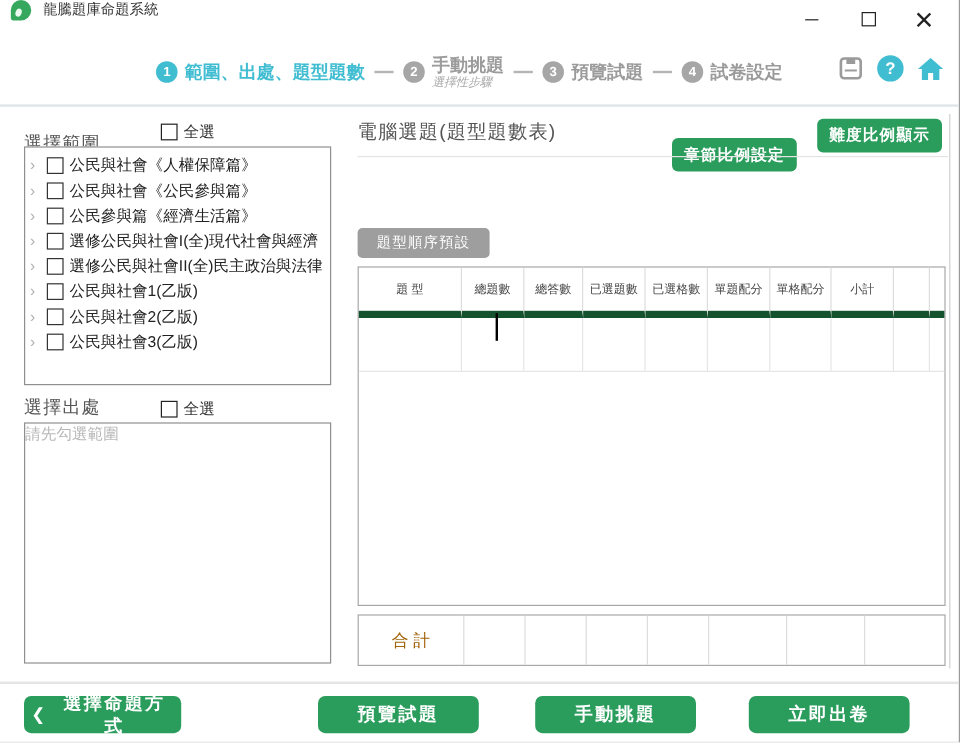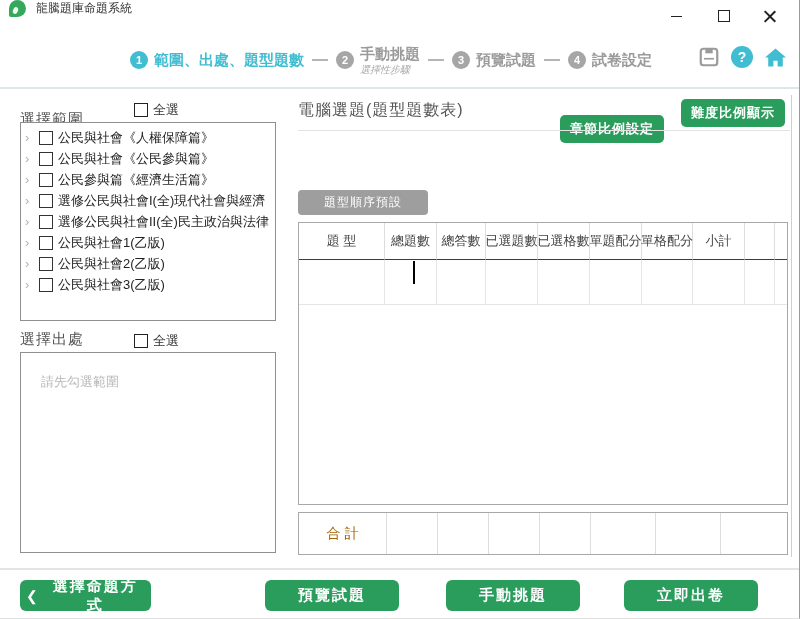--- a/index.html
+++ b/index.html
@@ -51,38 +51,38 @@
   .lbl-source{position:absolute;left:20px;top:330px;text-align:center;}
   .selall{position:absolute;display:flex;align-items:center;gap:5px;font-size:13px;color:#333;cursor:pointer;}
   .selall-range{left:134px;top:101px;}
   .selall-source{left:134px;top:332px;}
   .cb{width:12px;height:12px;border:1.5px solid #222;background:#fff;display:inline-block;flex:0 0 auto;}
   .rangebox{position:absolute;left:20px;top:122px;width:256px;height:199px;border:1px solid #8f8f8f;background:#fff;overflow:hidden;padding-top:4px;box-sizing:border-box;}
   .tree-item{display:flex;align-items:center;height:21px;padding-left:4px;font-size:13px;color:#222;cursor:pointer;white-space:nowrap;}
   .chev{width:12px;color:#b0b0b0;font-size:13px;margin-right:2px;flex:0 0 auto;}
   .chev::before{content:"\203A";}
   .cb-tree{width:12px;height:12px;border:1.5px solid #333;background:#fff;margin-right:5px;flex:0 0 auto;}
-  .sourcebox{position:absolute;left:20px;top:352px;width:256px;height:201px;border:1px solid #8f8f8f;background:#fff;box-sizing:border-box;padding:20px;}
+  .sourcebox{position:absolute;left:20px;top:352px;width:256px;height:201px;border:1px solid #8f8f8f;background:#fff;box-sizing:border-box;padding:0;}
   .placeholder{font-size:13px;color:#b8b8b8;}
 
   
   .right-title{position:absolute;left:298px;top:100px;font-size:16px;color:#555;letter-spacing:1px;}
   .green-btn{background:#2a9d5c;color:#fff;border:none;border-radius:5px;font-size:13px;font-weight:bold;
     font-family:inherit;padding:5px 10px;cursor:pointer;letter-spacing:1px;}
   .btn-chapter{position:absolute;left:560px;top:99px;margin-top:16px;}
   .btn-difficulty{position:absolute;left:681px;top:99px;text-align:right;}
   .right-divider{position:absolute;left:298px;top:130px;width:492px;height:1px;background:#e3e3e3;}
   .right-edge{position:absolute;left:791px;top:95px;width:1px;height:462px;background:#cfcfcf;}
   .type-tag{position:absolute;left:298px;top:190px;background:#9e9e9e;color:#fff;font-size:12px;
-    padding:4px 26px;border-radius:4px;letter-spacing:1px;}
+    padding:4px 16px;border-radius:4px;letter-spacing:1px;}
 
   .qtable{position:absolute;left:298px;top:222px;width:490px;height:283px;border:1px solid #a8a8a8;box-sizing:border-box;background:#fff;}
   .grid-row{display:grid;grid-template-columns:86px 52px 49px 52px 52px 52px 51px 52px 30px auto;}
-  .qtable .th{height:36px;border-right:1px solid #ddd;border-bottom:1px solid #14532d;display:flex;align-items:center;justify-content:center;
-    font-size:13px;color:#444;white-space:nowrap;overflow:visible;}
+  .qtable .th{height:36px;border-right:1px solid #ddd;border-bottom:6px solid #14532d;display:flex;align-items:center;justify-content:center;
+    font-size:10px;color:#444;white-space:nowrap;overflow:visible;}
   .qtable .td{height:44px;border-right:1px solid #e6e6e6;border-bottom:1px solid #e6e6e6;position:relative;}
   .caret{position:absolute;left:413px;top:261px;width:1.5px;height:23px;background:#000;animation:blink 1.1s steps(1) infinite;}
   @keyframes blink{50%{opacity:0;}}
 
   .totaltable{position:absolute;left:298px;top:512px;width:490px;height:43px;border:1px solid #a8a8a8;box-sizing:border-box;
     display:grid;grid-template-columns:88px 51px 51px 51px 51px 65px 65px auto;background:#fff;}
   .totaltable .tcell{border-right:1px solid #ddd;display:flex;align-items:center;justify-content:center;font-size:14px;color:#a16207;}
   .totaltable .tcell:last-child{border-right:none;}
 
   

